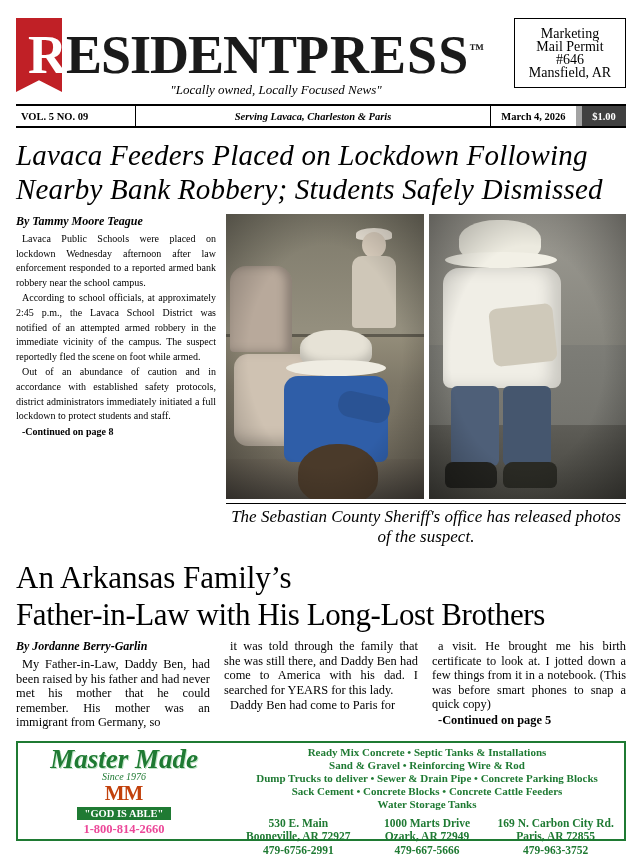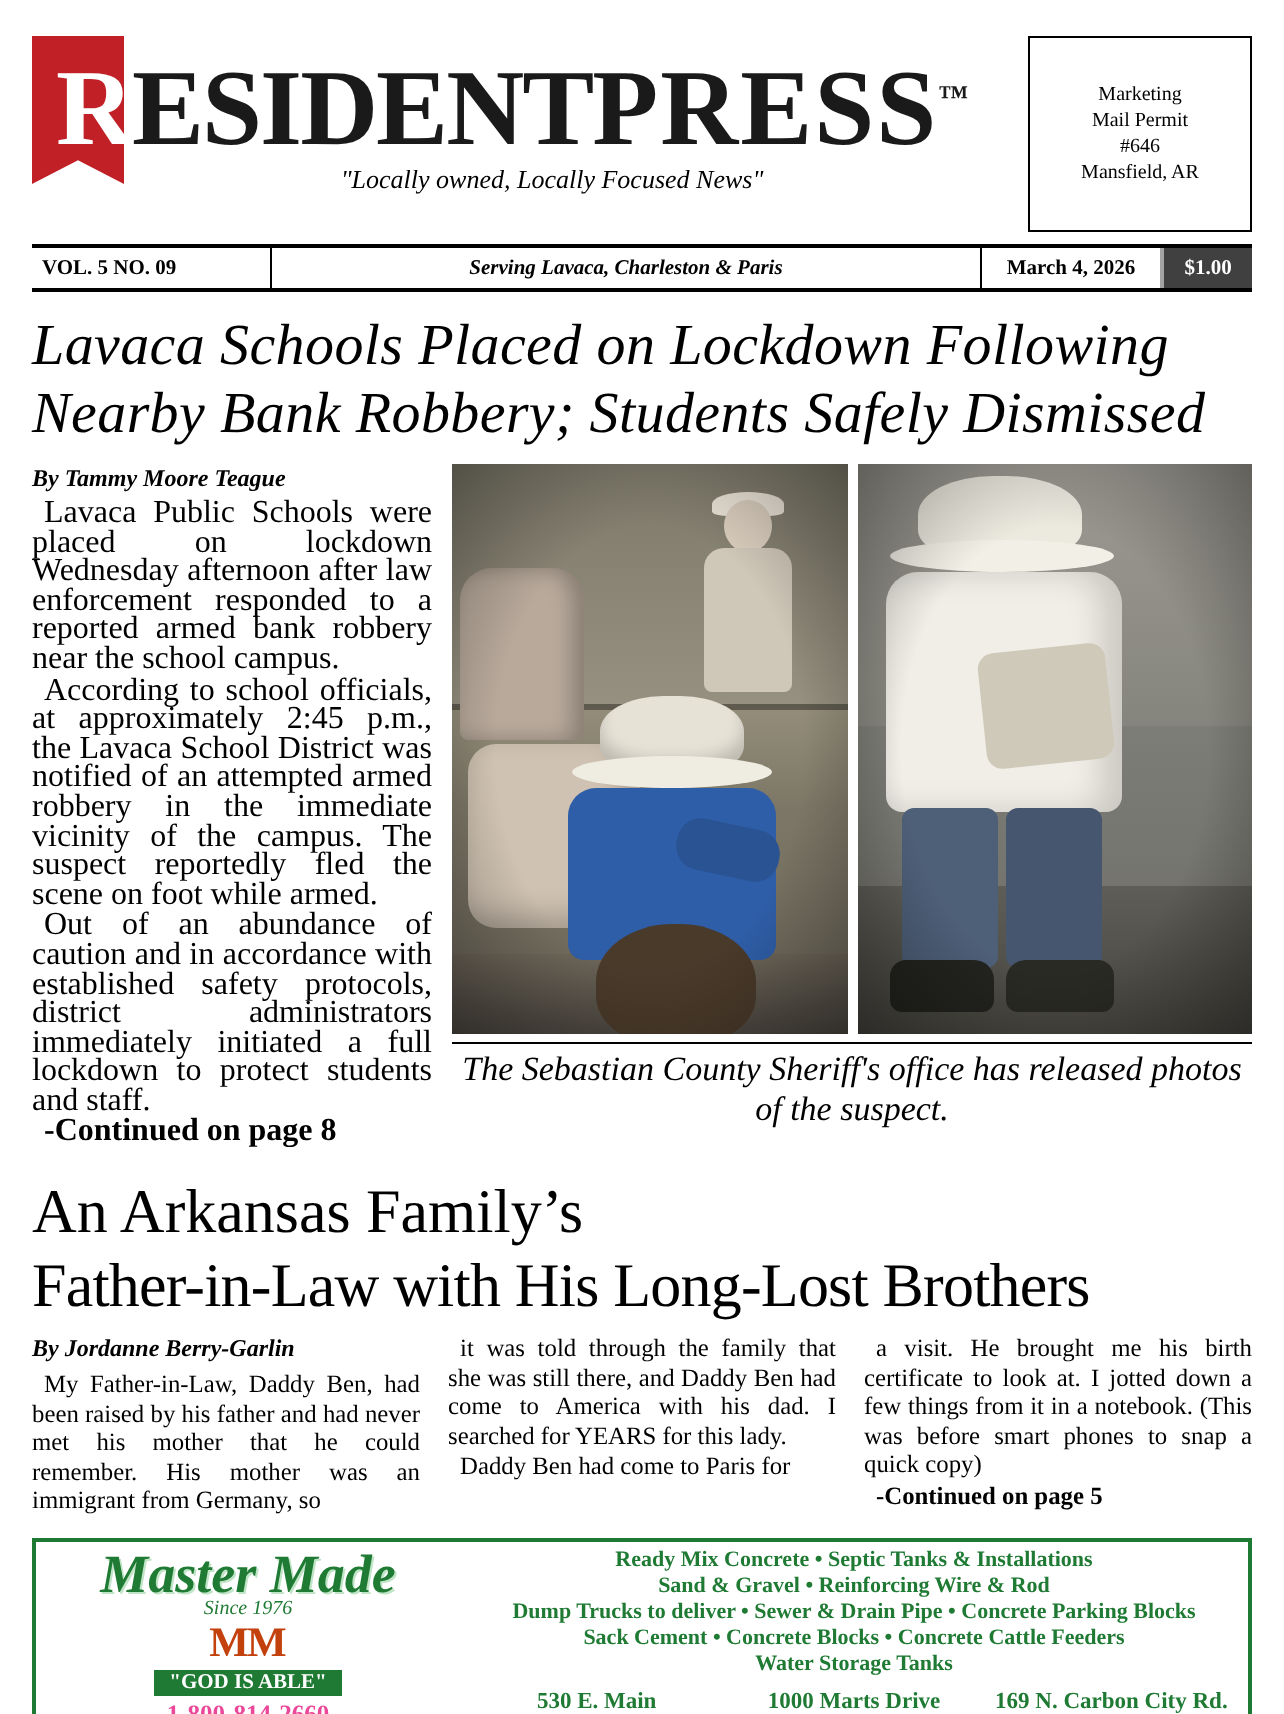--- a/index.html
+++ b/index.html
@@ -80,23 +80,23 @@
     font-style: italic;
     font-size: 13px;
     margin-top: 2px;
     padding-left: 30px;
   }
   .permit-box {
     border: 1px solid #000;
     width: 112px;
     min-height: 62px;
     text-align: center;
-    font-size: 10px;
+    font-size: 14px;
     line-height: 13px;
-    padding: 22px 2px;
+    padding: 8px 2px;
     box-sizing: border-box;
     flex: 0 0 auto;
     margin-top: 0px;
   }
 
   
   .inforow {
     display: flex;
     align-items: stretch;
     margin-top: 6px;
@@ -112,21 +112,21 @@
     padding: 0 5px;
     box-sizing: border-box;
   }
   .cell-vol { border-right: 1px solid #000; width: 120px; }
   .cell-serve {
     flex: 1 1 auto;
     justify-content: center;
     font-size: 12px;
     font-style: italic;
   }
-  .cell-date { border-left: 1px solid #000; border-right: 2px solid #a3a3a3; width: 92px; justify-content: center;}
+  .cell-date { border-left: 1px solid #000; border-right: 6px solid #a3a3a3; width: 92px; justify-content: center;}
   .cell-price {
     width: 44px;
     justify-content: center;
     background: #404040;
     color: #fff;
     font-size: 15px;
     font-weight: bold;
   }
 
   
@@ -153,21 +153,21 @@
     flex: 0 0 200px;
   }
   .byline {
     font-weight: bold;
     font-size: 12px;
     font-style: italic;
     margin-bottom: 3px;
   }
   .body-text p {
     margin: 0 0 1px 0;
-    font-size: 16px;
+    font-size: 10px;
     line-height: 14.6px;
     text-align: justify;
     text-indent: 6px;
     hyphens: auto;
   }
   .cont {
     font-weight: bold;
     font-size: 12.4px;
     margin-top: 3px;
     text-indent: 0;
@@ -405,21 +405,21 @@
   </div>
 
   <div class="inforow">
     <div class="cell cell-vol">VOL. 5 NO. 09</div>
     <div class="cell cell-serve">Serving Lavaca, Charleston &amp; Paris</div>
     <div class="cell cell-date">March 4, 2026</div>
     <div class="cell cell-price">$1.00</div>
   </div>
 
   <div class="headline1">
-    <span class="l1">Lavaca Schools Placed on Lockdown Following</span>
+    <span class="l1">Lavaca Feeders Placed on Lockdown Following</span>
     <span class="l2">Nearby Bank Robbery; Students Safely Dismissed</span>
   </div>
 
   <div class="story1">
     <div class="col-text">
       <div class="byline">By Tammy Moore Teague</div>
       <div class="body-text">
         <p>Lavaca Public Schools were placed on lockdown Wednesday afternoon after law enforcement responded to a reported armed bank robbery near the school campus.</p>
         <p>According to school officials, at approximately 2:45 p.m., the Lavaca School District was notified of an attempted armed robbery in the immediate vicinity of the campus. The suspect reportedly fled the scene on foot while armed.</p>
         <p>Out of an abundance of caution and in accordance with established safety protocols, district administrators immediately initiated a full lockdown to protect students and staff.</p>

